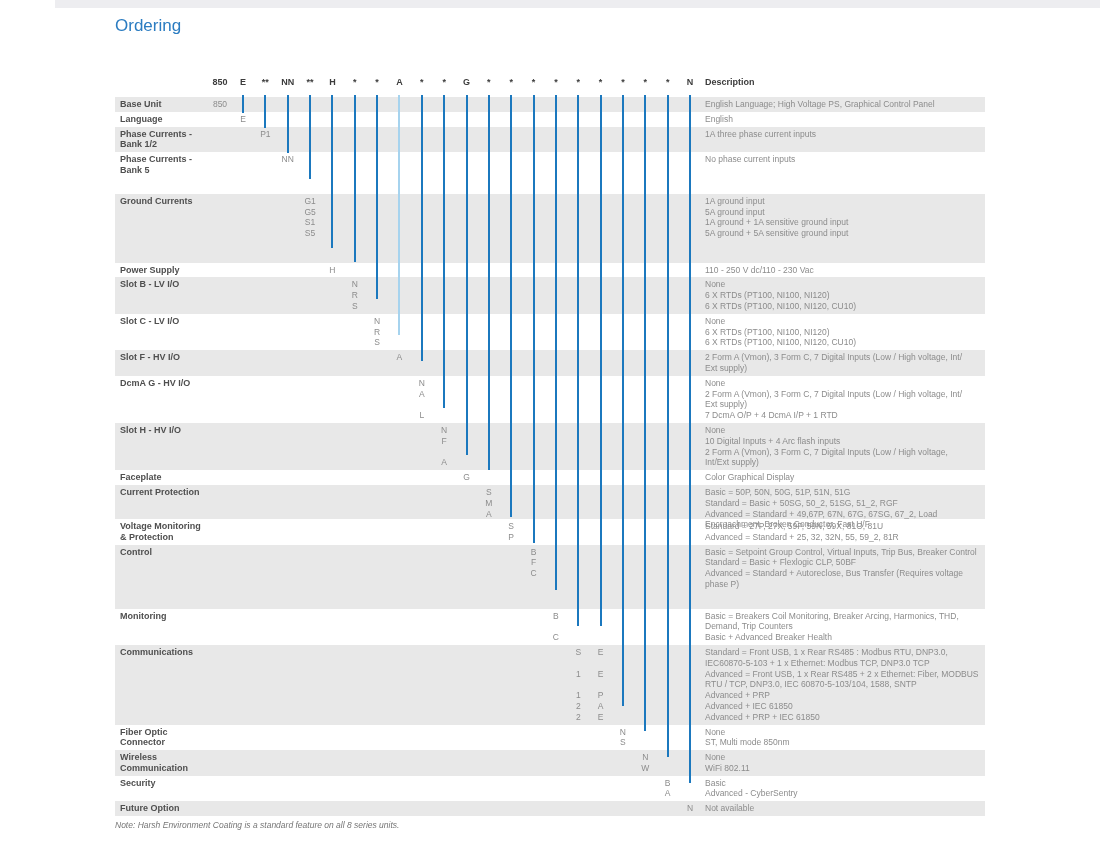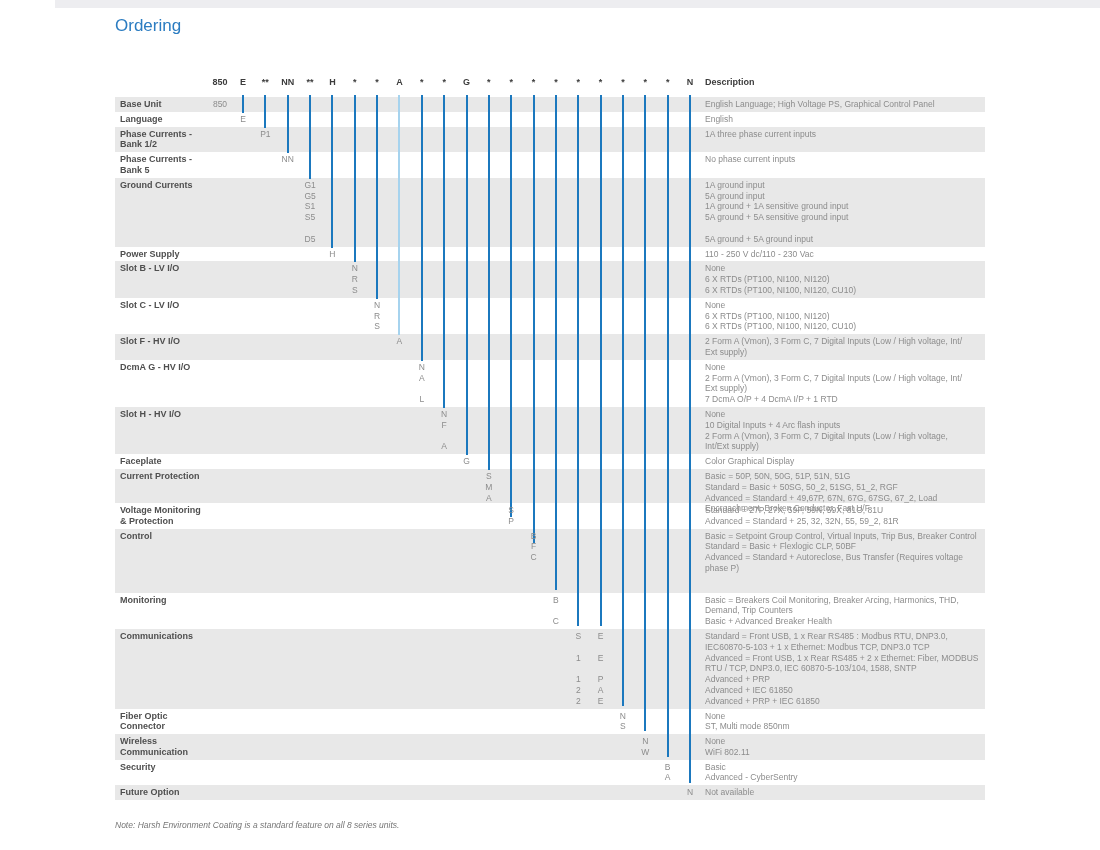--- a/index.html
+++ b/index.html
@@ -86,43 +86,39 @@
         <div class="trow" style="height: 25.6px;">
           <div class="lbl">
             <div>Phase Currents -</div>
             <div>Bank 5</div>
           </div>
           <div class="oline" style="top: 2px;">
             <span class="code" style="left: 172.7px;">NN</span>
             <span class="desc">No phase current inputs</span>
           </div>
         </div>
-        <div class="trow gray" style="height: 68.8px;">
+        <div class="trow gray" style="height: 68.8px; margin-top: 16px;">
           <div class="lbl">
             <div>Ground Currents</div>
           </div>
           <div class="oline" style="top: 2px;">
             <span class="code" style="left: 195.05px;">G1</span>
             <span class="desc">1A ground input</span>
           </div>
           <div class="oline" style="top: 12.8px;">
             <span class="code" style="left: 195.05px;">G5</span>
             <span class="desc">5A ground input</span>
           </div>
           <div class="oline" style="top: 23.6px;">
             <span class="code" style="left: 195.05px;">S1</span>
             <span class="desc">1A ground + 1A sensitive ground input</span>
           </div>
           <div class="oline" style="top: 34.4px;">
             <span class="code" style="left: 195.05px;">S5</span>
             <span class="desc">5A ground + 5A sensitive ground input</span>
-          </div>
-          <div class="oline" style="top: 56px;">
-            <span class="code" style="left: 195.05px;">D5</span>
-            <span class="desc">5A ground + 5A ground input</span>
           </div>
         </div>
         <div class="trow" style="height: 14.8px;">
           <div class="lbl">
             <div>Power Supply</div>
           </div>
           <div class="oline" style="top: 2px;">
             <span class="code" style="left: 217.4px;">H</span>
             <span class="desc">110 - 250 V dc/110 - 230 Vac</span>
           </div>

